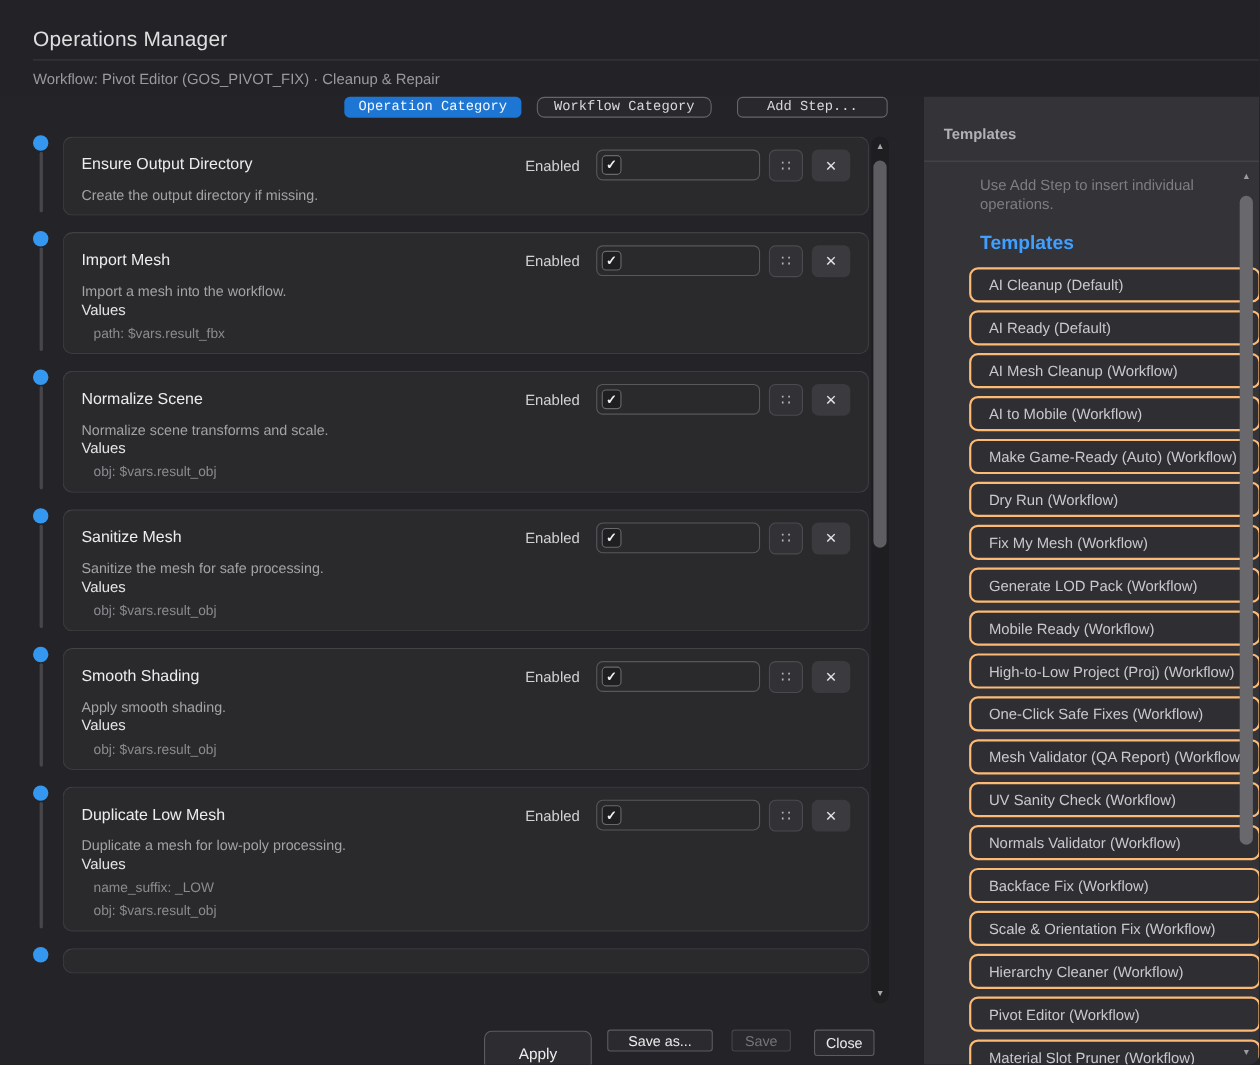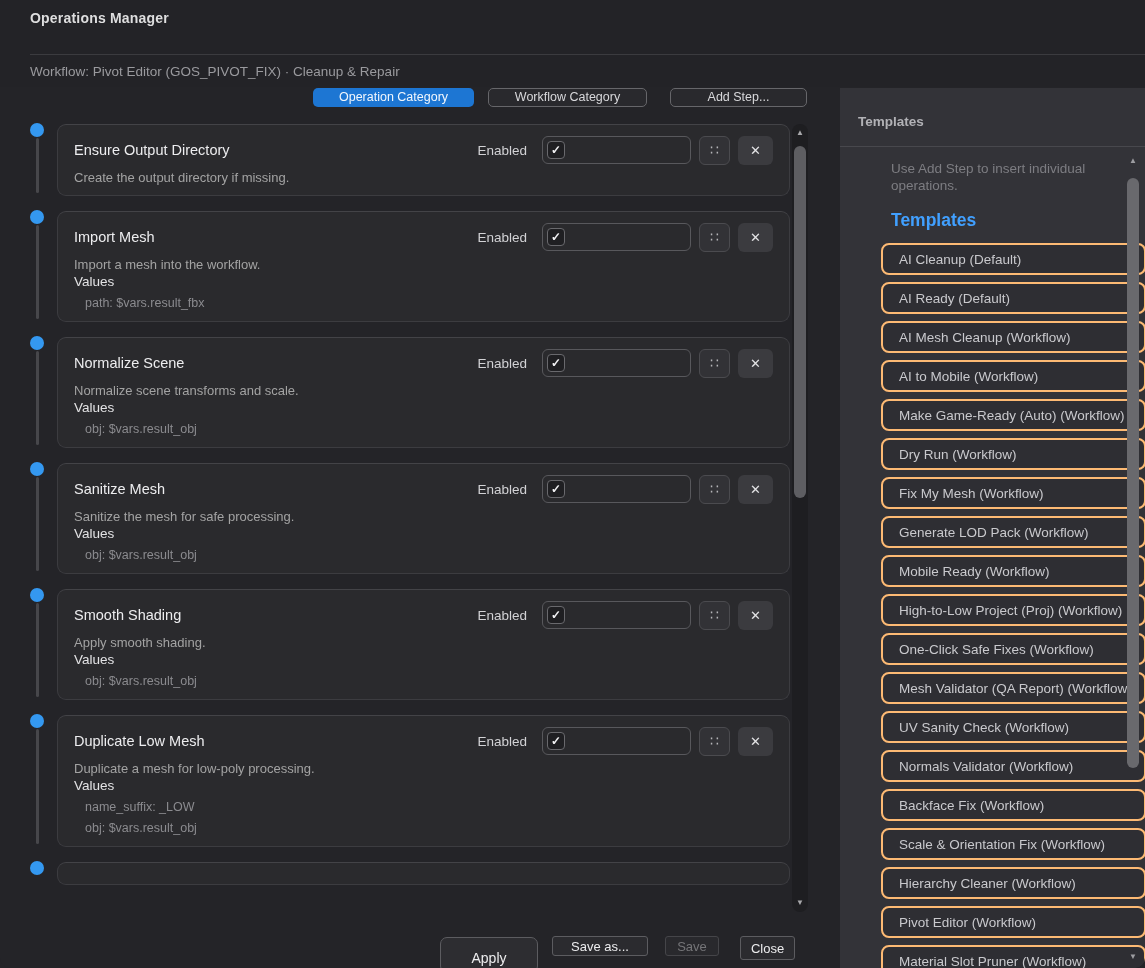--- a/index.html
+++ b/index.html
@@ -9,32 +9,32 @@
     background:#242428;
     color:#e6e6e8;
     overflow:hidden;
     position:relative;
     border-radius:0 0 10px 10px;
   }
   #page { position:absolute; inset:0; overflow:hidden; border-radius:0 0 10px 10px; background:#242428; }
 
   
   #window-header { position:absolute; left:0; top:0; width:1145px; height:87px; background:#232327; }
-  #window-title { position:absolute; left:30px; top:10px; font-size:14px; font-weight:bold; color:#dededf; letter-spacing:.2px; }
+  #window-title { position:absolute; left:30px; top:26px; font-size:19px; font-weight:normal; color:#dededf; letter-spacing:.2px; }
   #header-divider { position:absolute; left:30px; right:0; top:54px; height:1px; background:#3b3b3f; }
   #workflow-subtitle { position:absolute; left:30px; top:64px; font-size:13.5px; color:#9a9a9e; }
 
   
   .toolbar-btn {
     position:absolute; top:88px; height:19px; border-radius:5px;
-    font-family:Liberation Sans, sans-serif; font-size:12.5px; line-height:17px;
+    font-family:Liberation Mono, monospace; font-size:12.5px; line-height:17px;
     text-align:center; color:#d8d8db; background:#29292d; border:1px solid #66666a; cursor:pointer;
   }
   #operation-category-button { left:313px; width:161px; background:var(--accent,#1d76d3); border:none; color:#f2f7fd; line-height:19px; }
-  #workflow-category-button  { left:488px; width:159px; }
+  #workflow-category-button  { left:488px; width:159px;border-radius:7px; }
   #add-step-button           { left:670px; width:137px; }
 
   
   #operations-list { position:absolute; left:0; top:118px; width:812px; height:800px; overflow:hidden; }
   .step { position:relative; margin-bottom:15px; }
   .step:first-child { margin-top:6px; }
   .timeline-dot { position:absolute; left:30px; top:-1px; width:14px; height:14px; border-radius:50%; background:var(--dot,#3498f0); }
   .timeline-line { position:absolute; left:36px; top:14px; bottom:3px; width:3px; border-radius:2px; background:#47474b; }
   .operation-card {
     margin-left:57px; width:733px; background:#2a2a2d;

